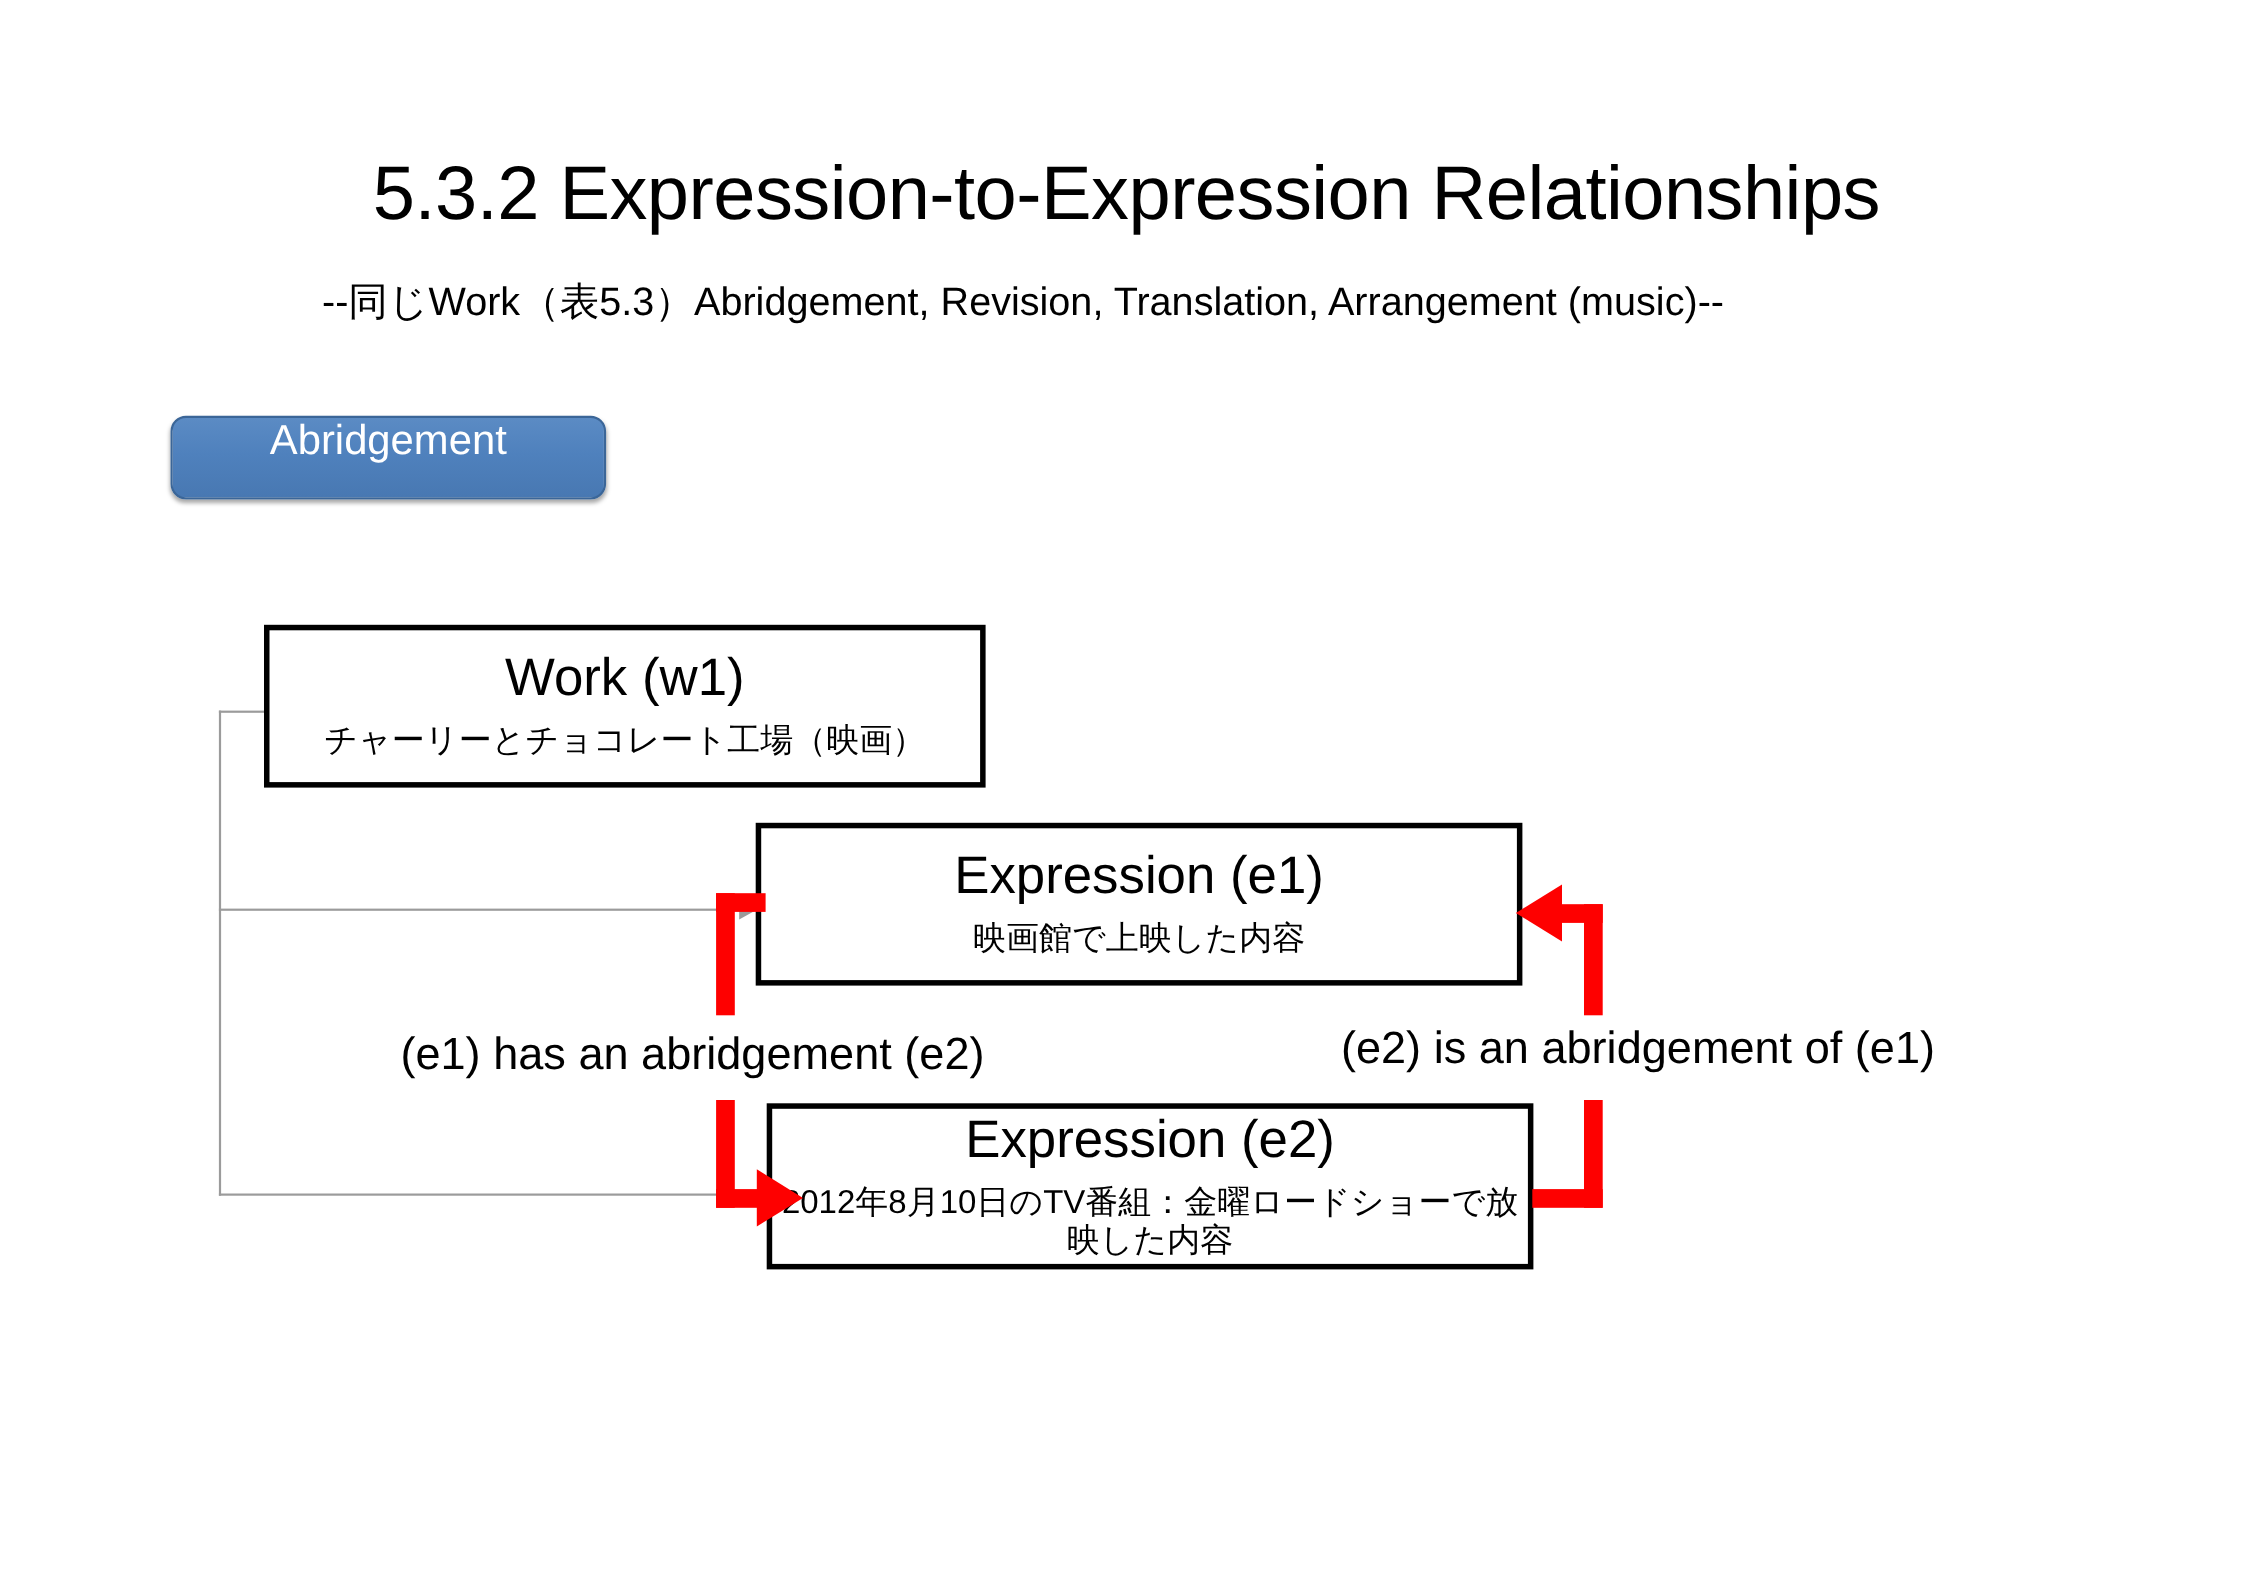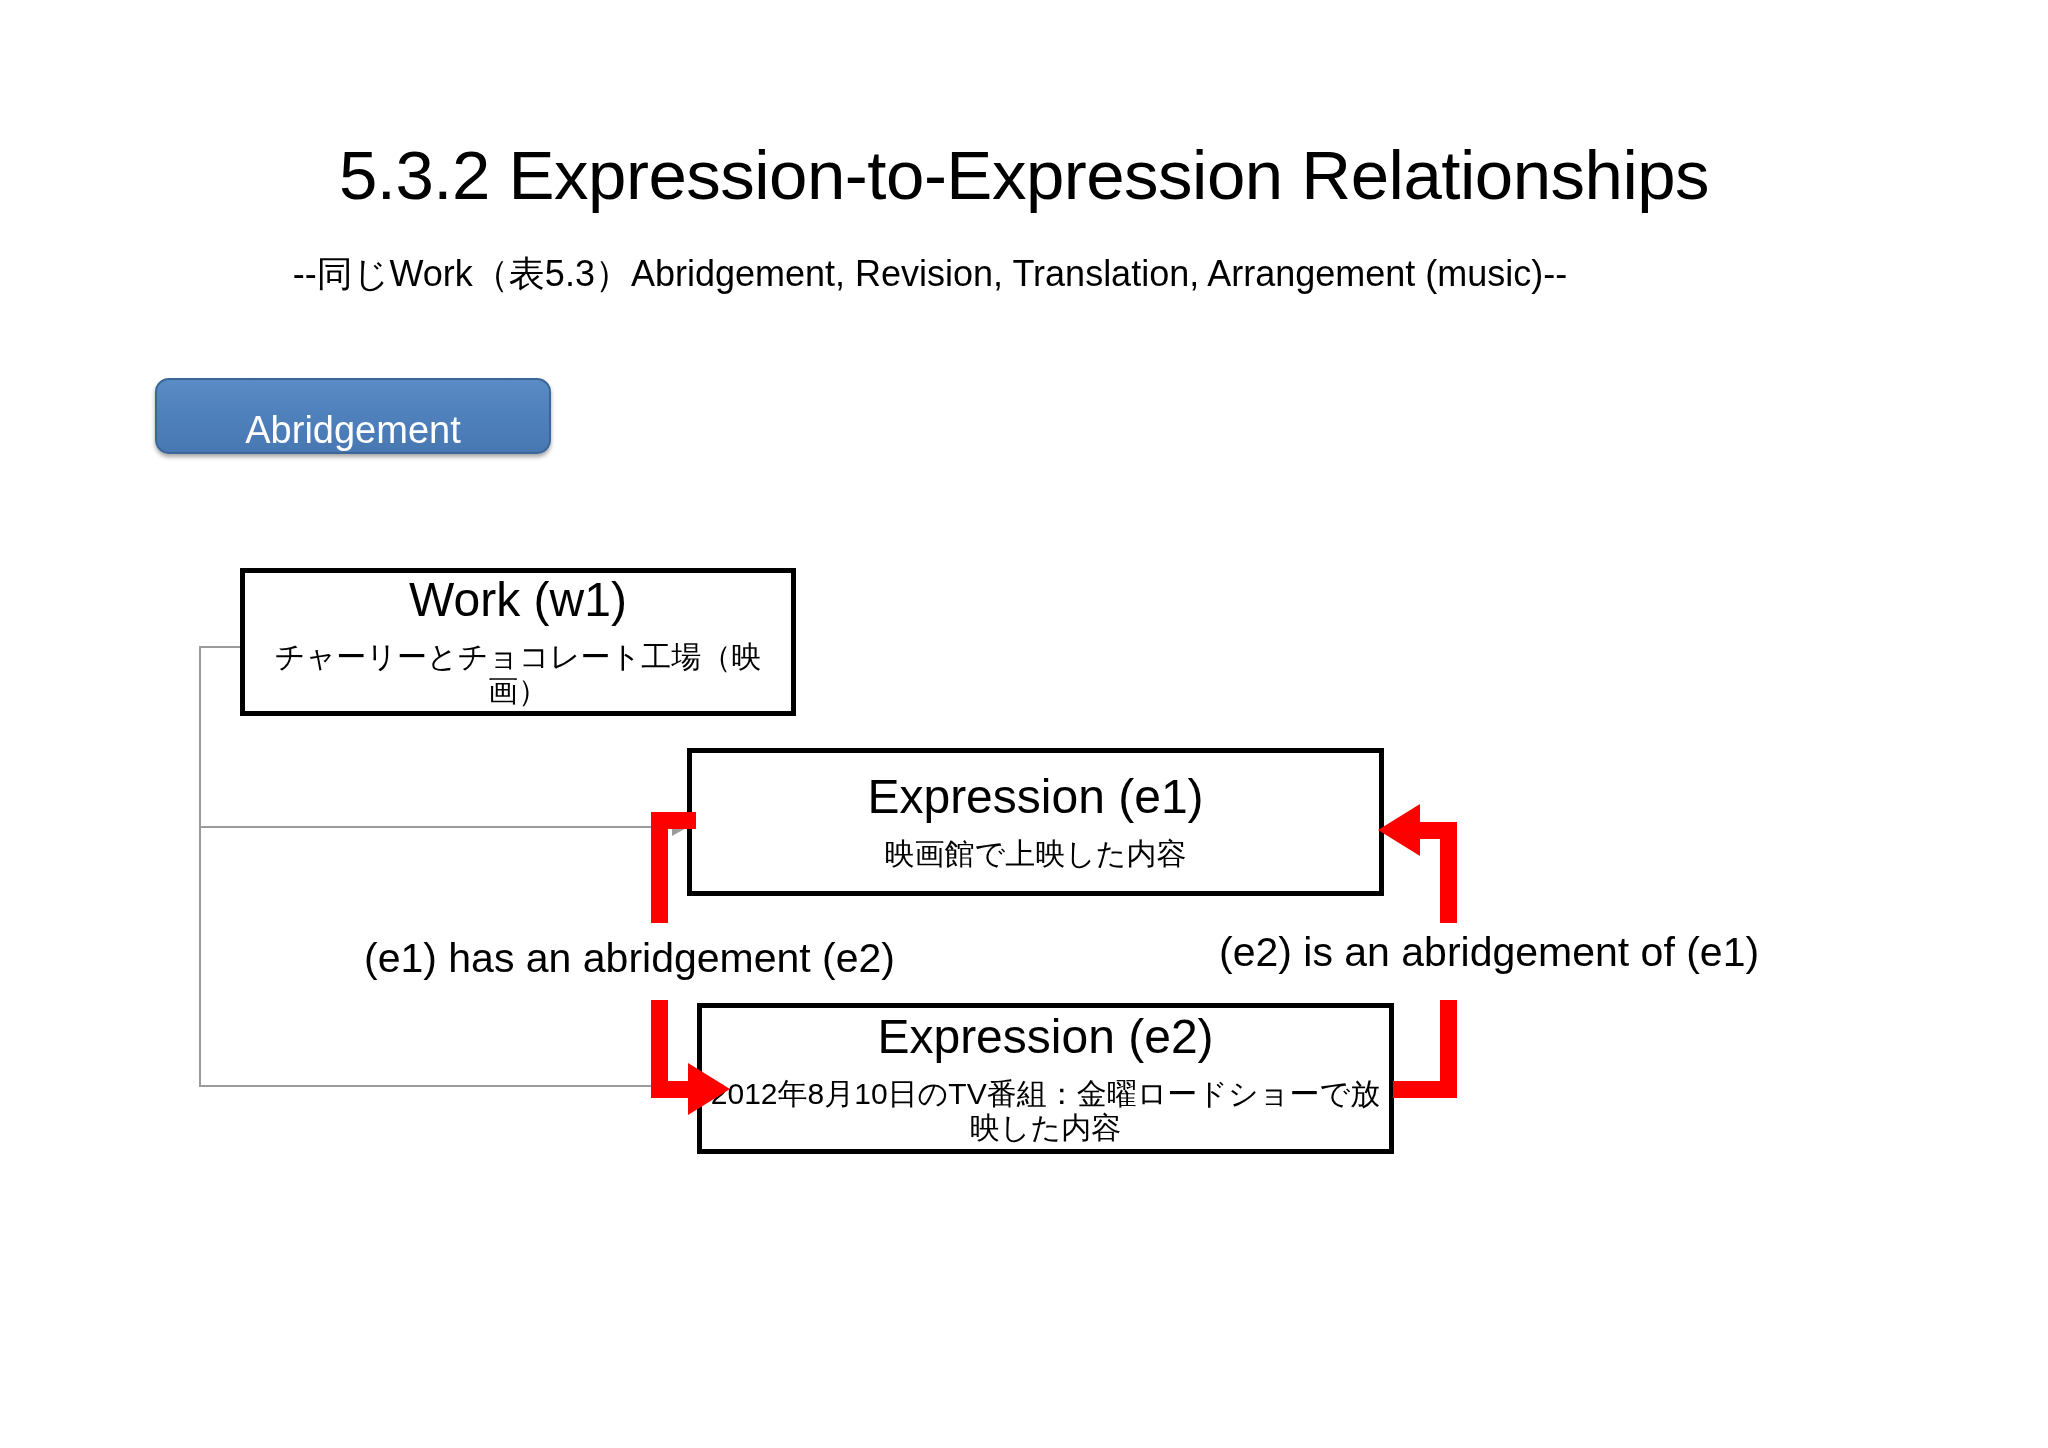--- a/index.html
+++ b/index.html
@@ -49,21 +49,21 @@
     position: absolute;
     left: 155px;
     top: 378px;
     width: 396px;
     height: 76px;
     border-radius: 14px;
     background: linear-gradient(180deg, #5b8bc4 0%, #4f81bd 45%, #4878b2 100%);
     border: 2px solid #3b6698;
     box-shadow: 0 3px 4px rgba(0,0,0,0.35);
     display: flex;
-    align-items: flex-end;
+    align-items: flex-start;
     justify-content: center;
     color: #ffffff;
     font-size: 38px;
     box-sizing: border-box;
   }
 
   
   .note {
     position: absolute;
     left: 935px;
@@ -92,21 +92,21 @@
     font-size: 48px;
     line-height: 1.0;
     color: #000000;
   }
   .box .b-sub {
     font-size: 30px;
     line-height: 1.12;
     color: #000000;
     margin-top: 16px;
   }
-  #box-w1 { left: 240px; top: 568px;  width: 556px; height: 148px; }
+  #box-w1 { left: 240px; top: 568px;  width: 656px; height: 148px; }
   #box-e1 { left: 687px; top: 748px;  width: 697px; height: 148px; }
   #box-e2 { left: 697px; top: 1003px; width: 697px; height: 151px; }
 
   
   .grey { position: absolute; background: #9b9b9b; z-index: 1; }
   #grey-stub-w   { left: 199px; top: 646px; width: 45px;  height: 2px; }
   #grey-vert     { left: 199px; top: 646px; width: 2px;   height: 441px; }
   #grey-to-e1    { left: 199px; top: 826px; width: 490px; height: 2px; }
   #grey-to-e2    { left: 199px; top: 1085px; width: 500px; height: 2px; }
   .grey-head {

